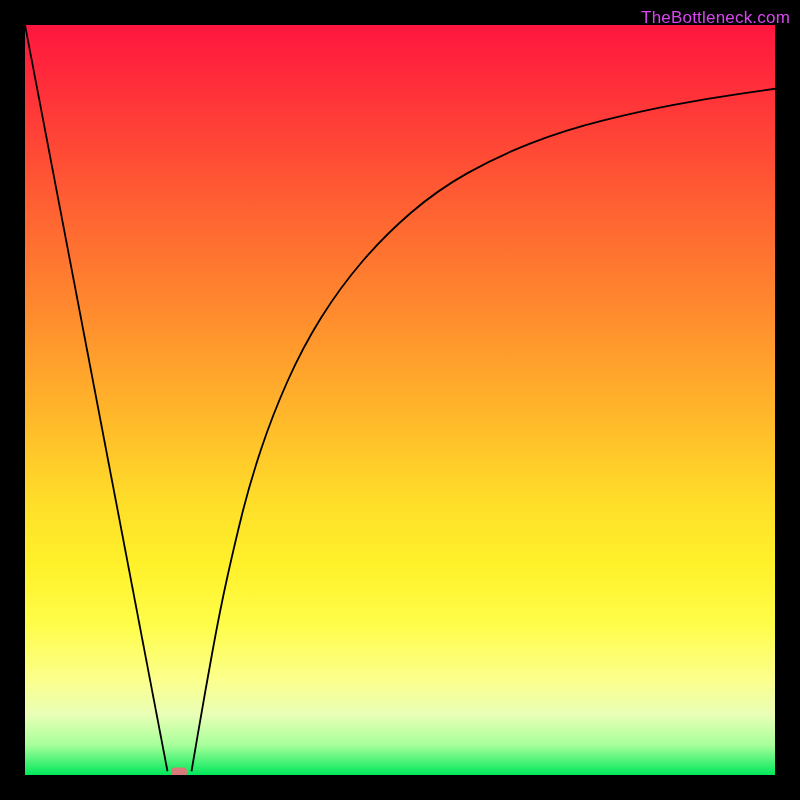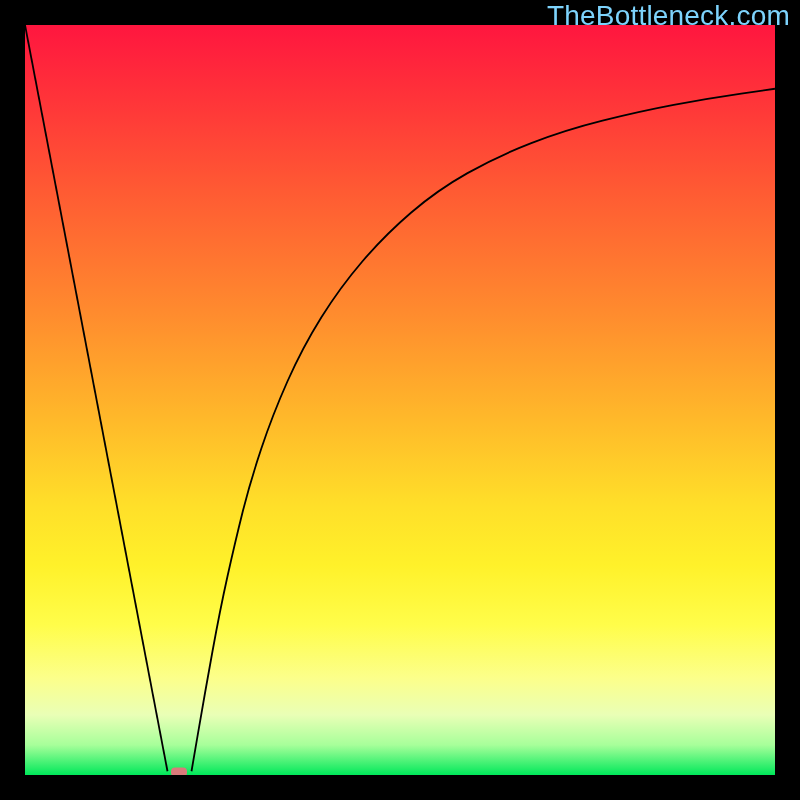--- a/index.html
+++ b/index.html
@@ -51,24 +51,24 @@
   .marker {
     position: absolute;
     width: 16px;
     height: 9px;
     border-radius: 4px;
     background: #d97a7a;
     transform: translate(-50%, -50%);
   }
   .watermark {
     position: absolute;
-    top: 0;
+    top: 8px;
     right: 10px;
-    color: #7dd3fc;
-    font-size: 28px;
+    color: #d946ef;
+    font-size: 17px;
     font-weight: 500;
     letter-spacing: 0.2px;
     user-select: none;
   }
 </style>
 </head>
 <body>
 
 <div class="frame">
 

